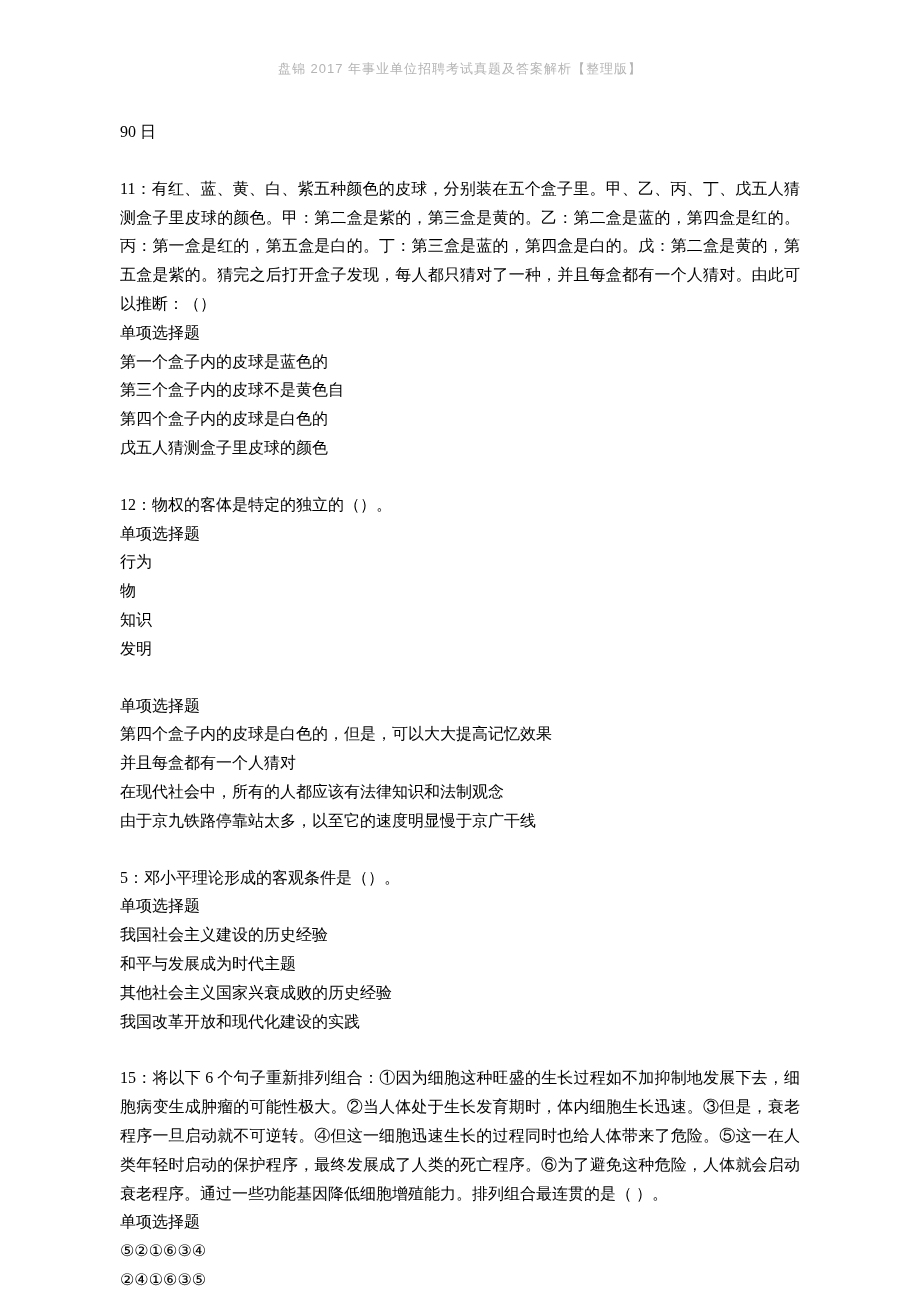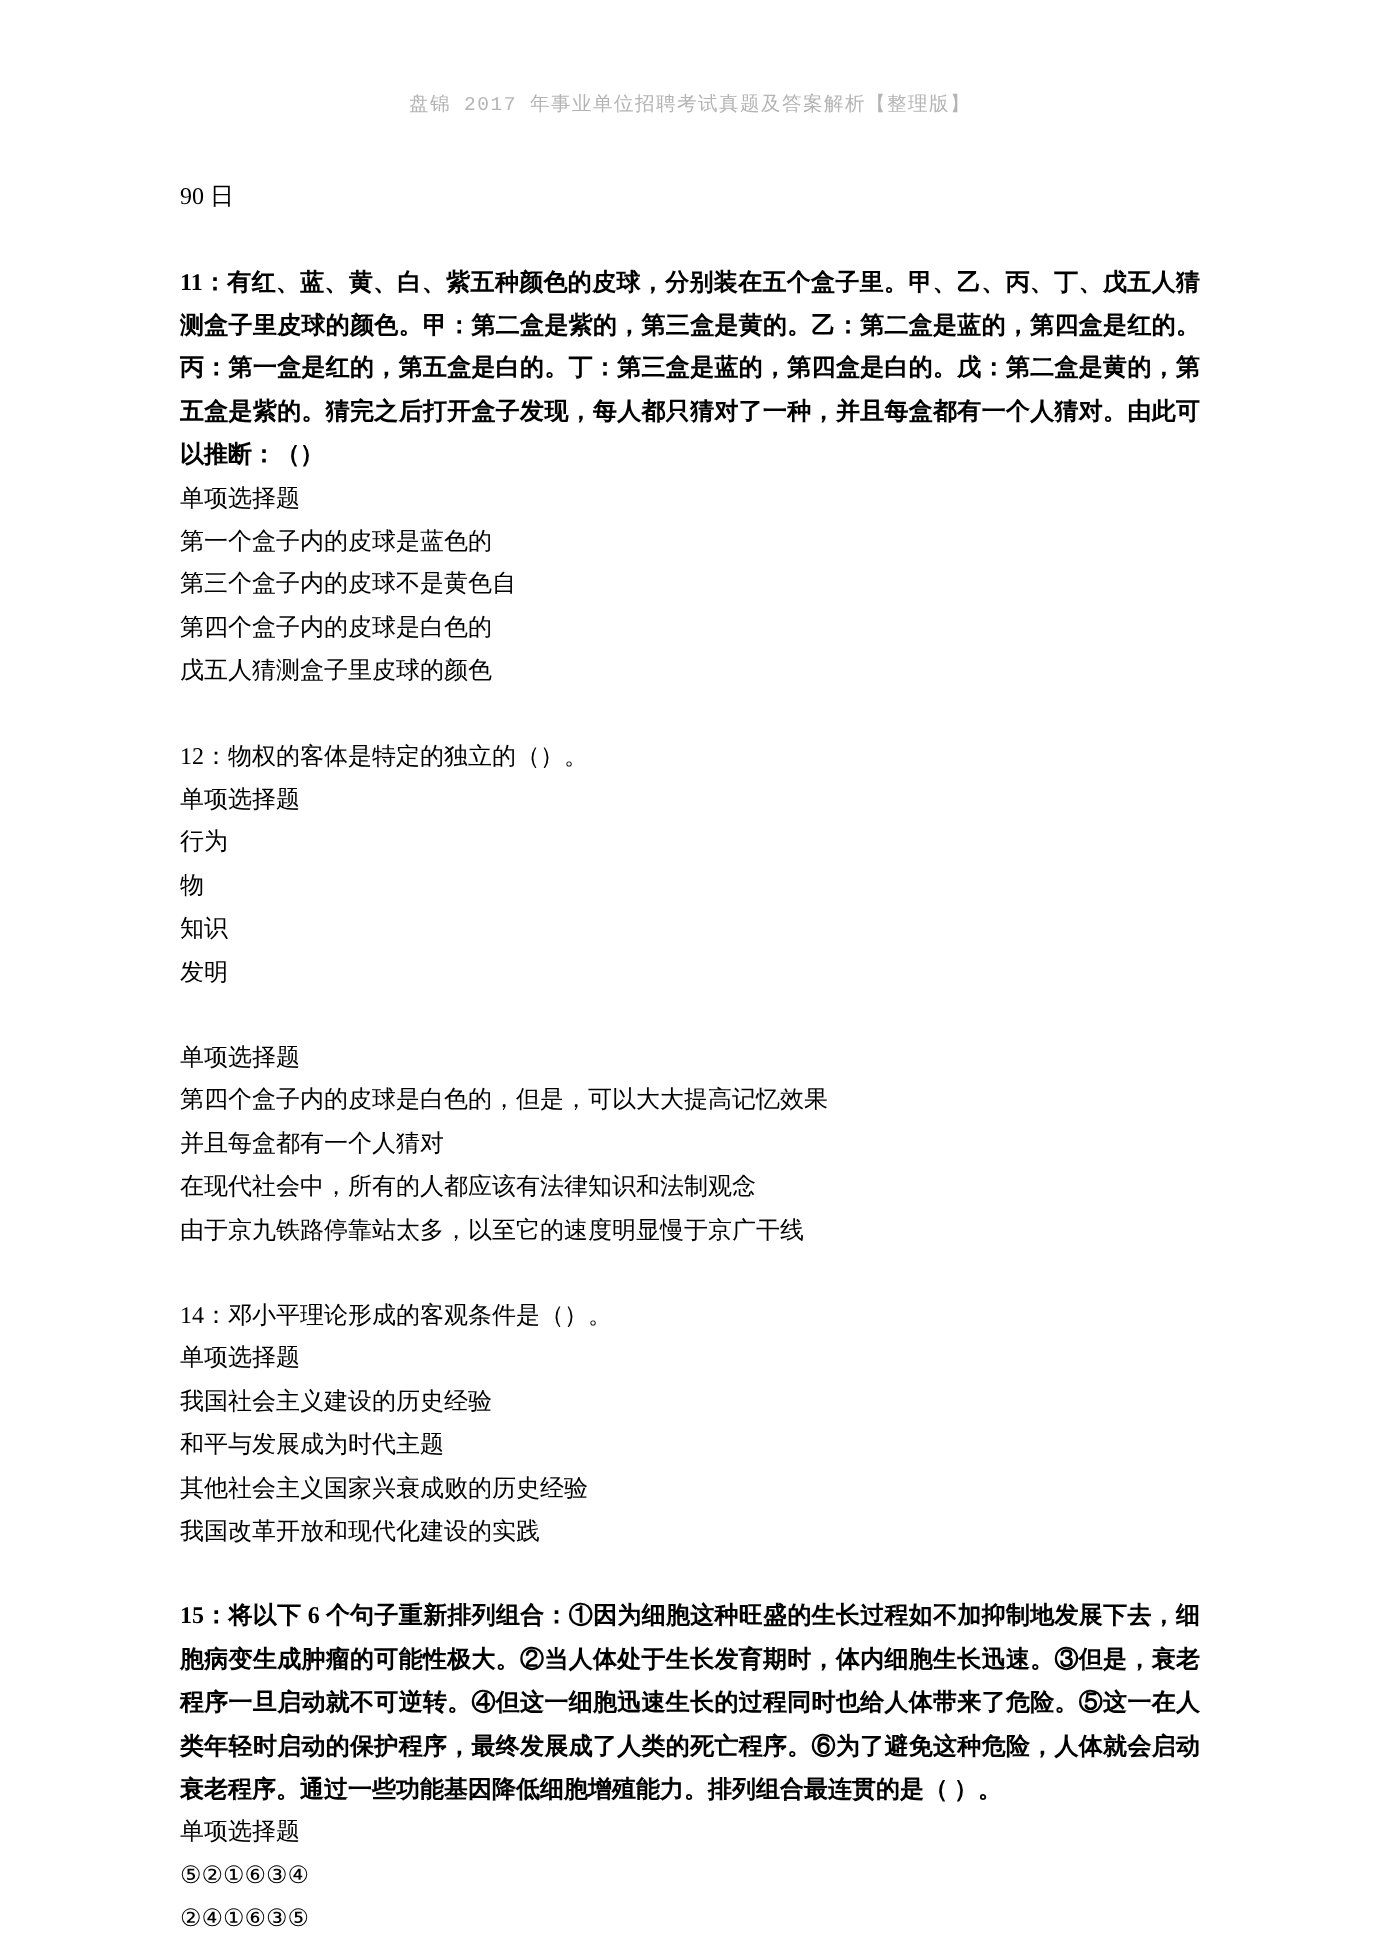--- a/index.html
+++ b/index.html
@@ -15,37 +15,36 @@
     box-sizing: border-box;
     padding: 60px 120px 40px 120px;
     position: relative;
   }
   .header {
     text-align: center;
     color: #b4b4b4;
     font-size: 13px;
     letter-spacing: 1px;
     margin-bottom: 40px;
-    font-family: Liberation Mono, monospace;
+    font-family: Liberation Sans, sans-serif;
   }
   .content {
     color: #000;
     font-size: 16px;
     line-height: 1.8;
   }
   .block {
     margin-bottom: 28px;
   }
   .line {
     display: block;
   }
   .justify {
     text-align: justify;
     text-justify: inter-ideograph;
-    font-weight: bold;
   }
 </style>
 </head>
 <body>
 
 <div class="page">
 
   <div class="header">盘锦 2017 年事业单位招聘考试真题及答案解析【整理版】</div>
 
   <div class="content">
@@ -74,21 +73,21 @@
 
     <div class="block">
       <span class="line">单项选择题</span>
       <span class="line">第四个盒子内的皮球是白色的，但是，可以大大提高记忆效果</span>
       <span class="line">并且每盒都有一个人猜对</span>
       <span class="line">在现代社会中，所有的人都应该有法律知识和法制观念</span>
       <span class="line">由于京九铁路停靠站太多，以至它的速度明显慢于京广干线</span>
     </div>
 
     <div class="block">
-      <span class="line">14：邓小平理论形成的客观条件是（）。</span>
+      <span class="line">5：邓小平理论形成的客观条件是（）。</span>
       <span class="line">单项选择题</span>
       <span class="line">我国社会主义建设的历史经验</span>
       <span class="line">和平与发展成为时代主题</span>
       <span class="line">其他社会主义国家兴衰成败的历史经验</span>
       <span class="line">我国改革开放和现代化建设的实践</span>
     </div>
 
     <div class="block">
       <span class="line justify">15：将以下 6 个句子重新排列组合：①因为细胞这种旺盛的生长过程如不加抑制地发展下去，细胞病变生成肿瘤的可能性极大。②当人体处于生长发育期时，体内细胞生长迅速。③但是，衰老程序一旦启动就不可逆转。④但这一细胞迅速生长的过程同时也给人体带来了危险。⑤这一在人类年轻时启动的保护程序，最终发展成了人类的死亡程序。⑥为了避免这种危险，人体就会启动衰老程序。通过一些功能基因降低细胞增殖能力。排列组合最连贯的是（ ）。</span>
       <span class="line">单项选择题</span>

